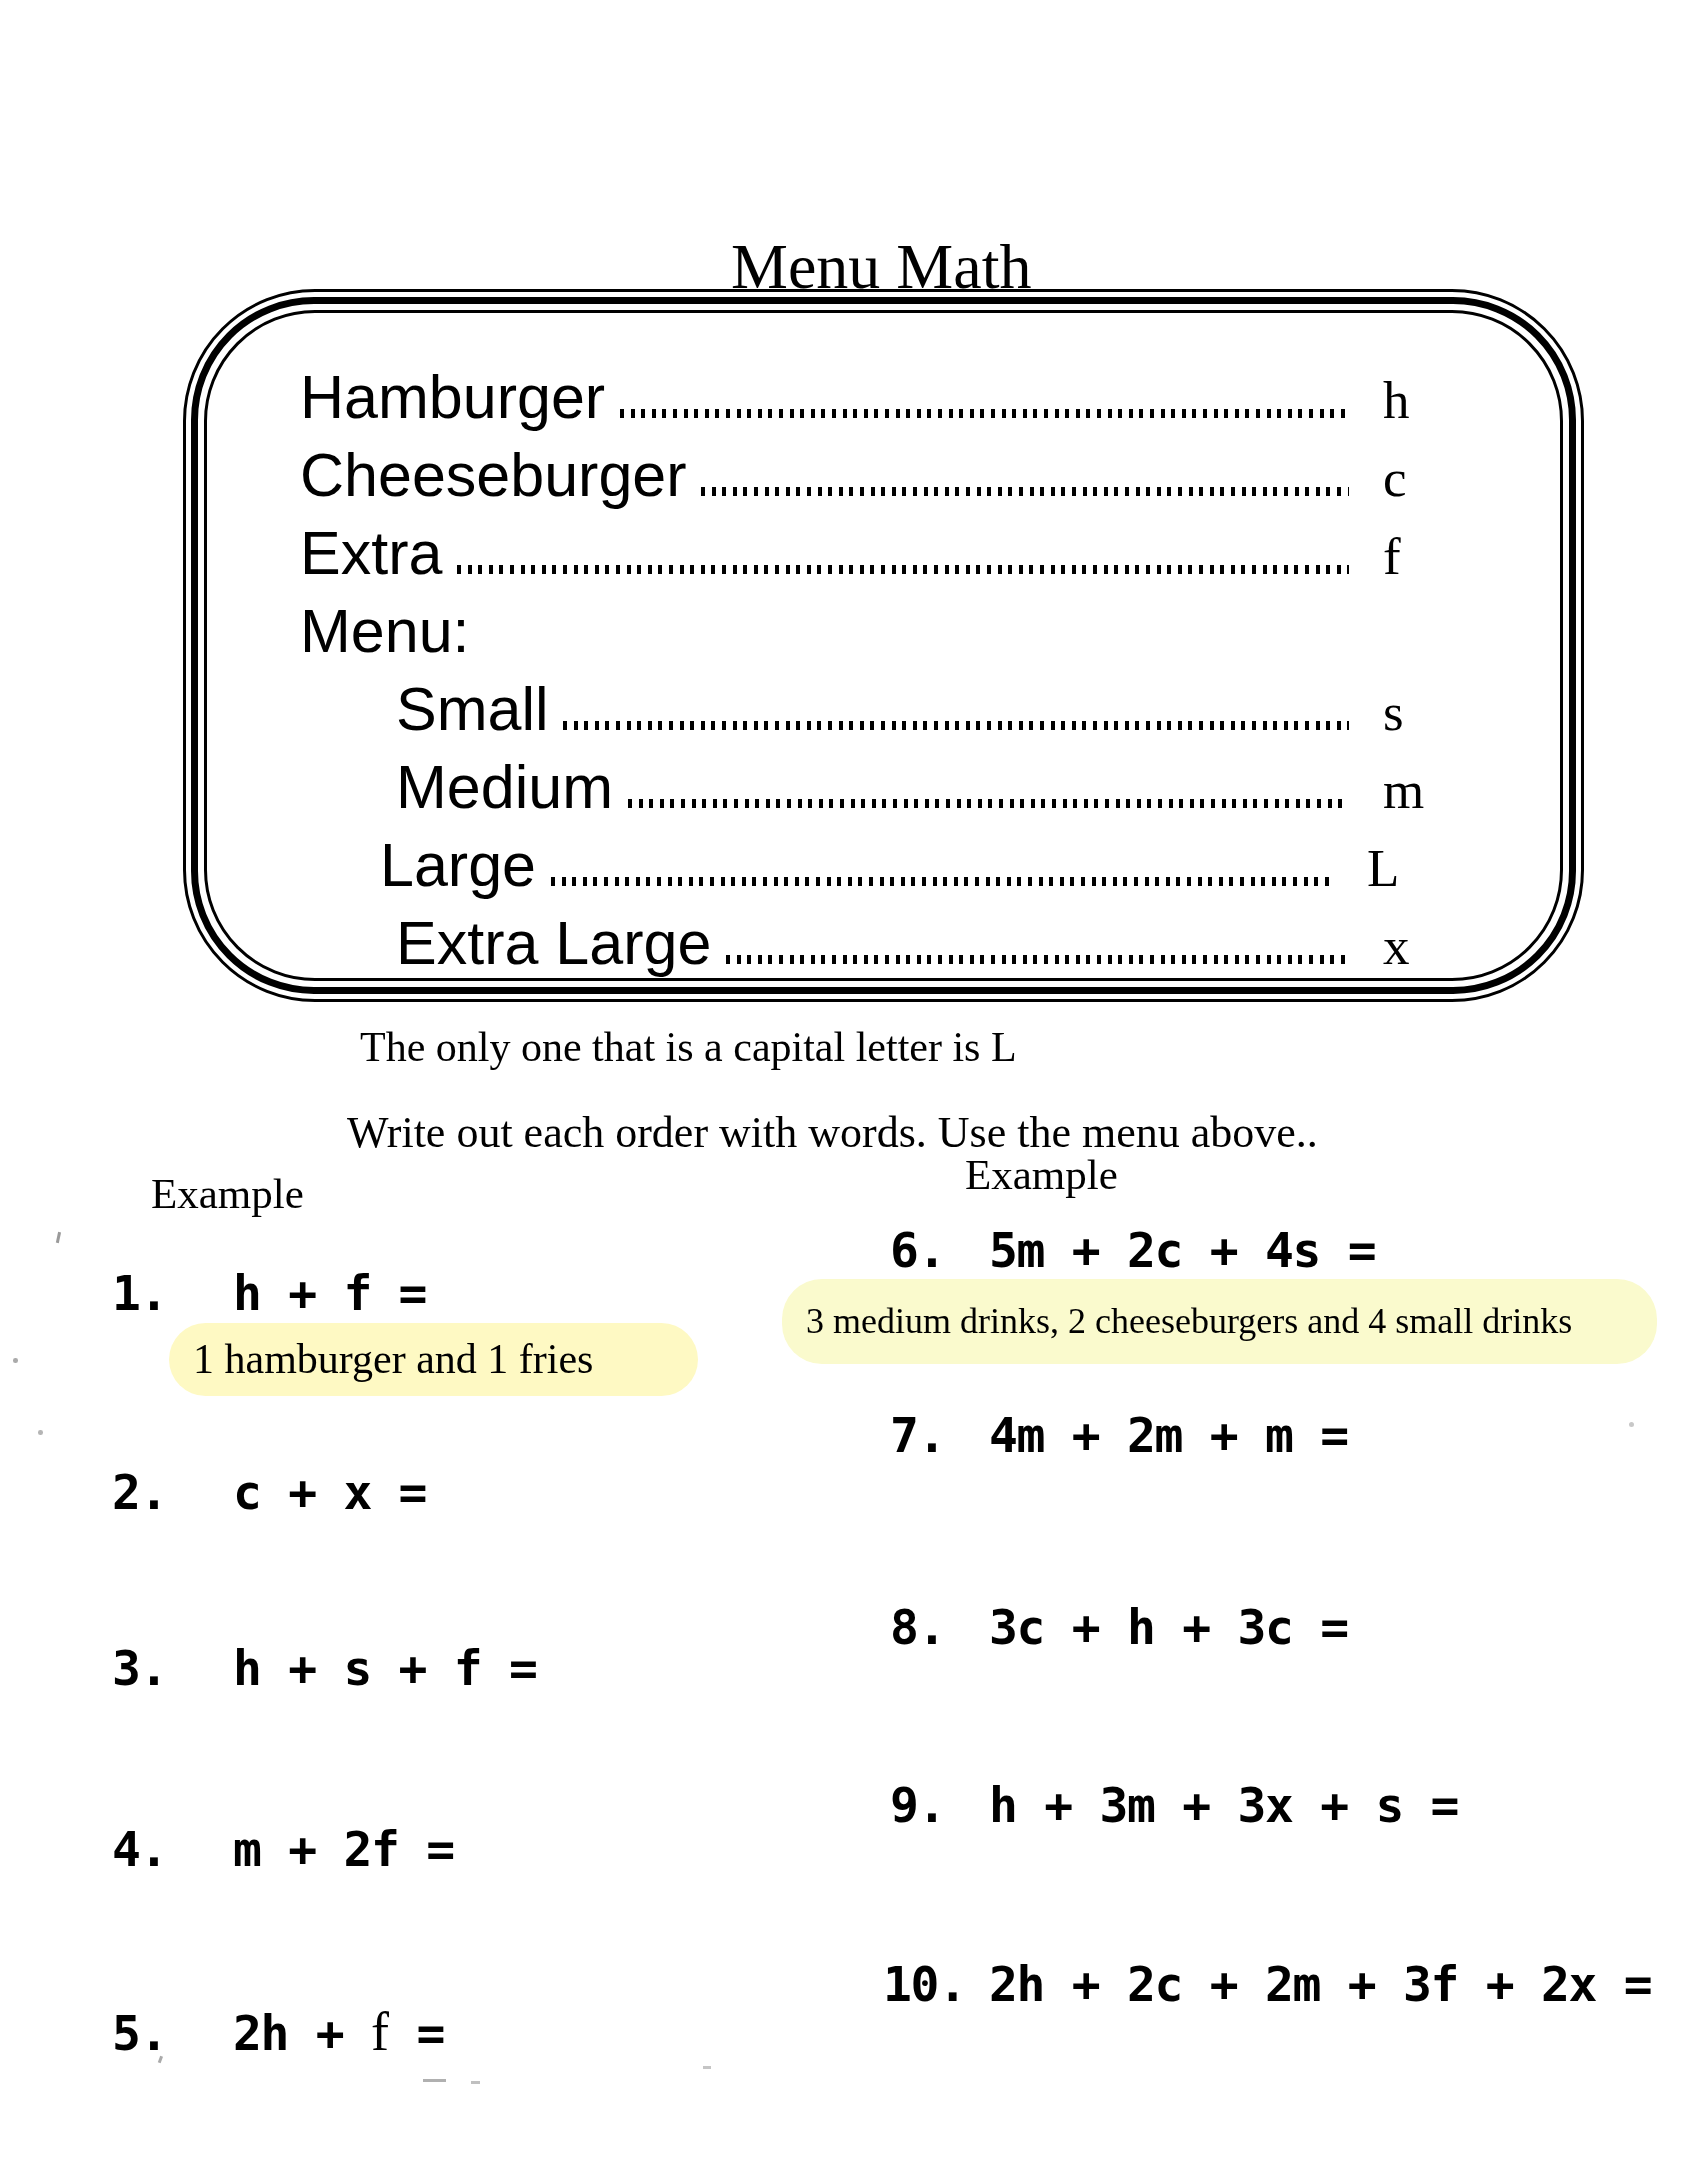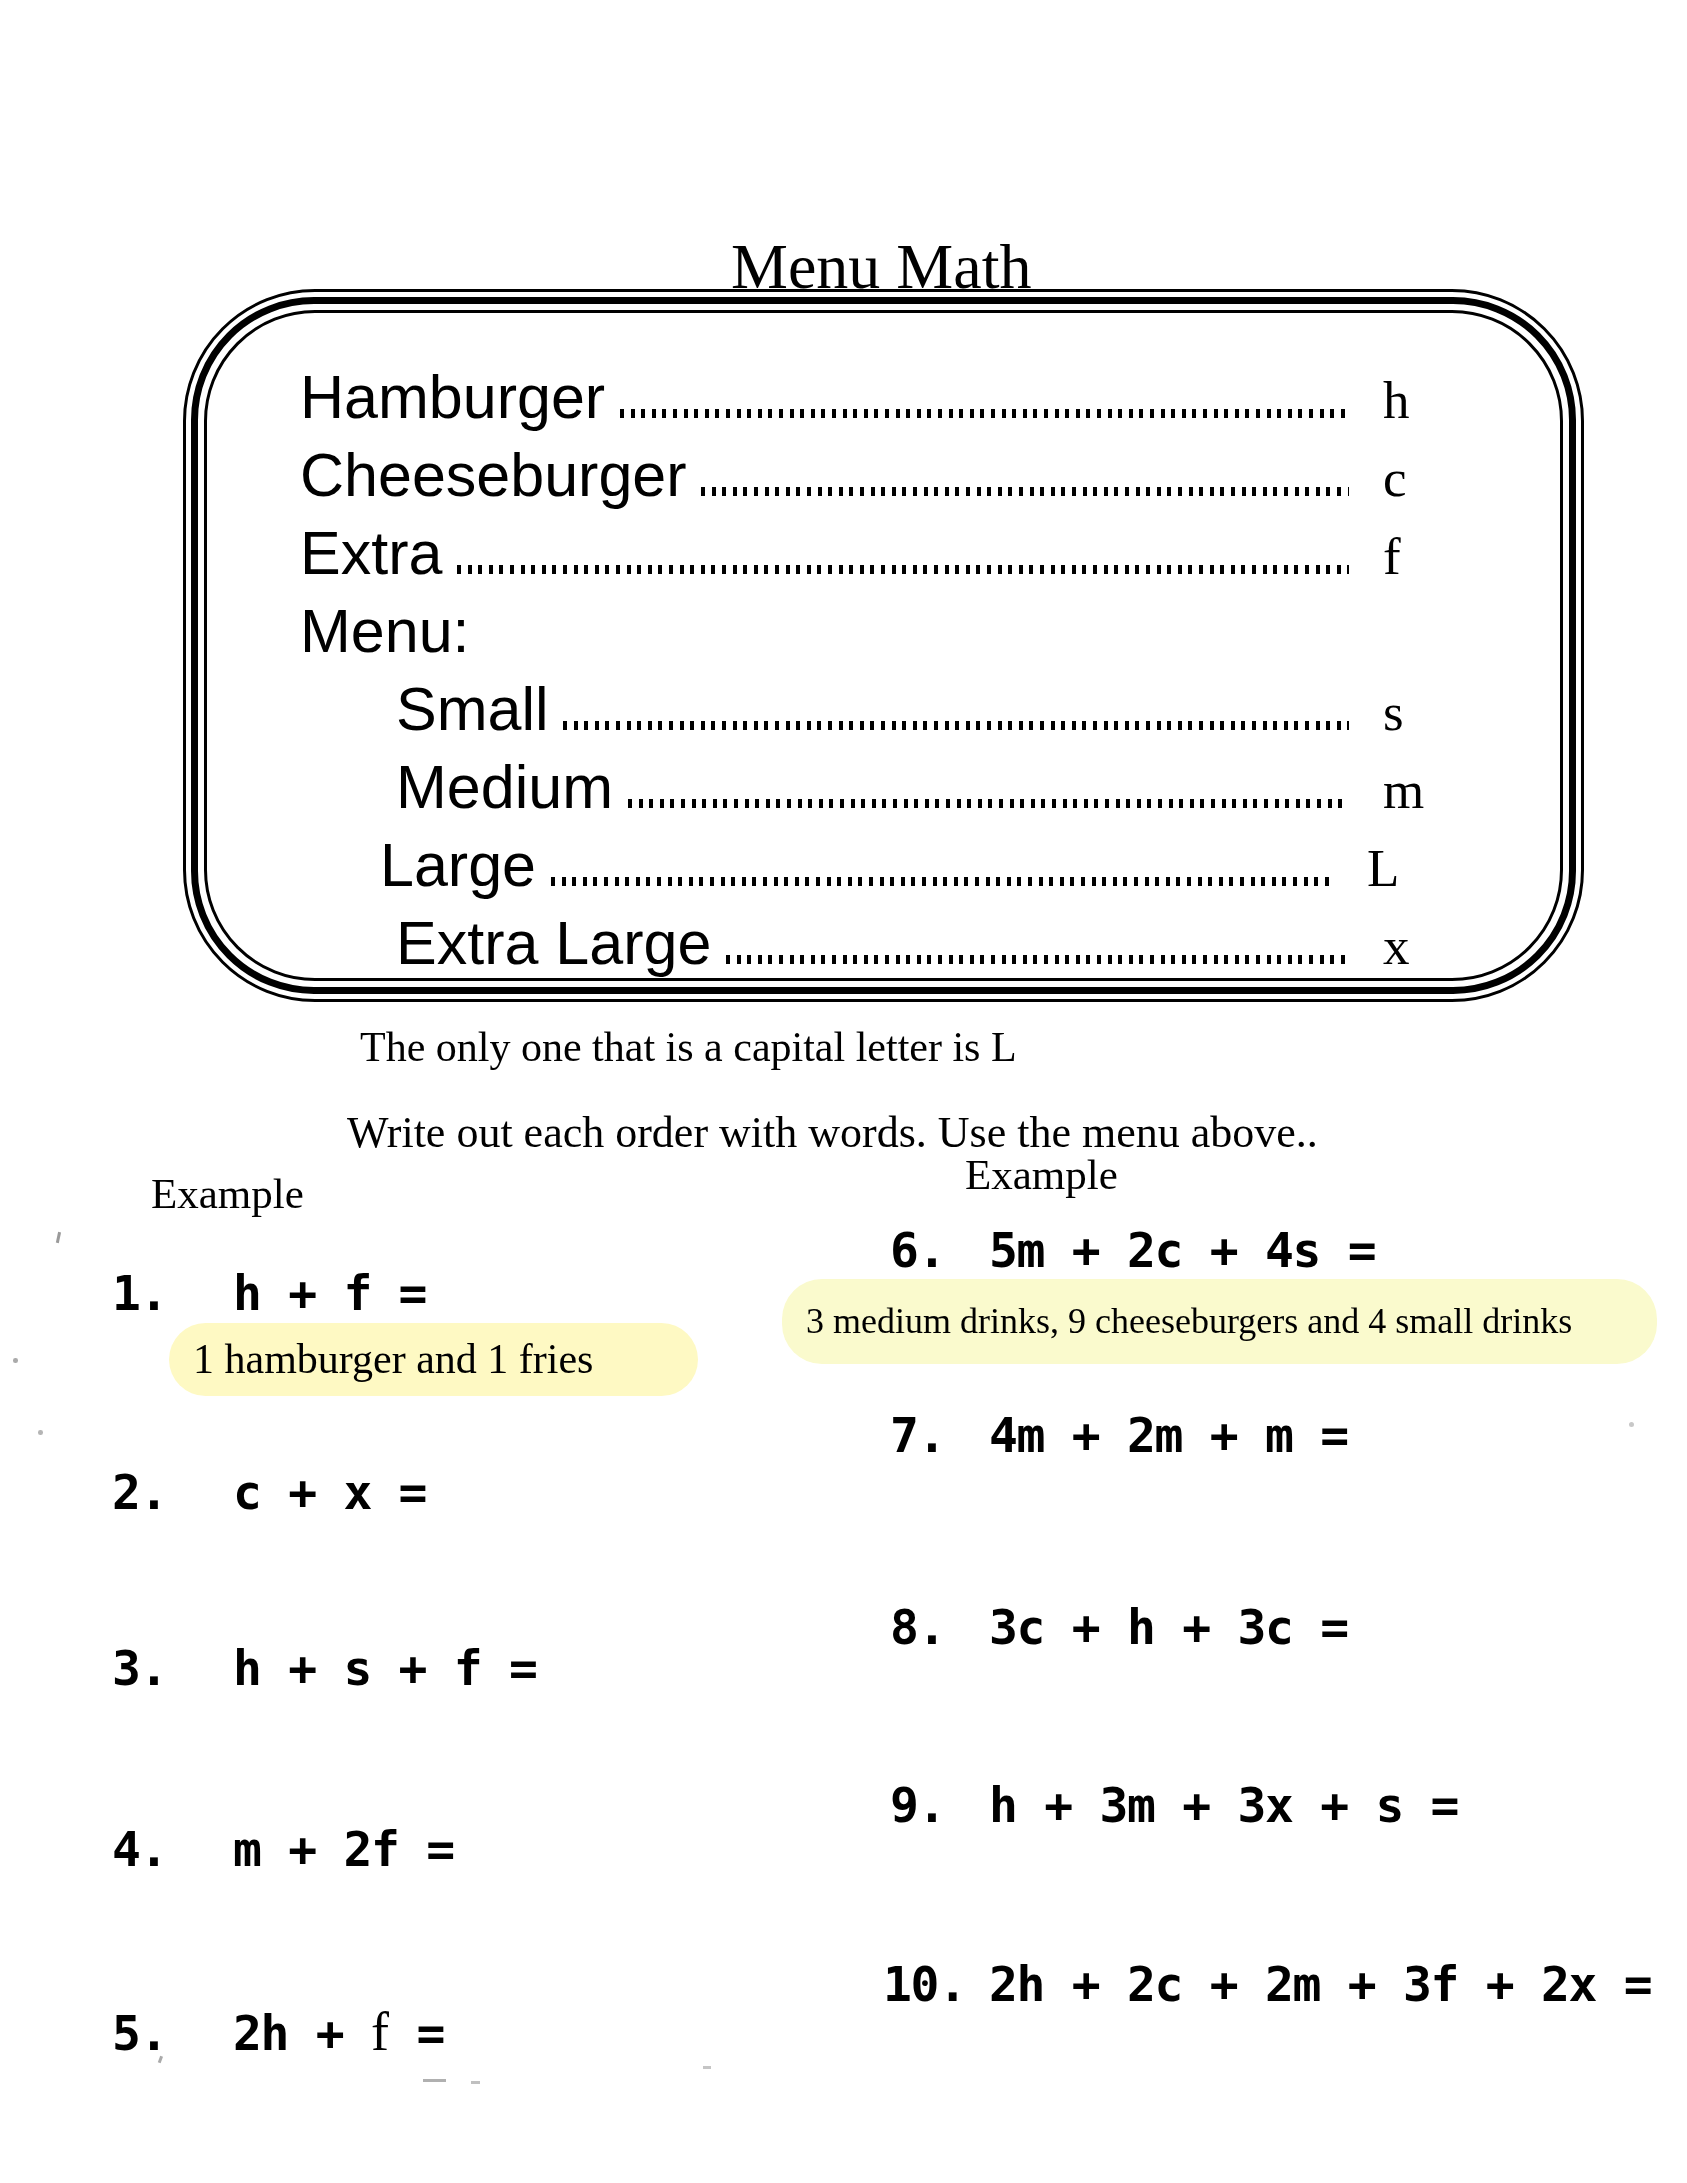--- a/index.html
+++ b/index.html
@@ -168,21 +168,21 @@
     <span class="pnum">5.</span>
     <span class="peq"><span>2h + </span><span class="serif-glyph">f</span><span> =</span></span>
   </div>
 
   <div class="problem col-r" id="problem-6" style="left:890px; top:1219px;">
     <span class="pnum">6.</span>
     <span class="peq">5m + 2c + 4s =</span>
   </div>
 
   <div class="highlight hl-right" style="left: 782px; top: 1279px; width: 875px; height: 85px; background-color: rgb(250, 250, 205);">
-    <span class="answer-text">3 medium drinks, 9 cheeseburgers and 4 small drinks</span>
+    <span class="answer-text">3 medium drinks, 2 cheeseburgers and 4 small drinks</span>
   </div>
 
   <div class="problem col-r" id="problem-7" style="left:890px; top:1404px;">
     <span class="pnum">7.</span>
     <span class="peq">4m + 2m + m =</span>
   </div>
 
   <div class="problem col-r" id="problem-8" style="left:890px; top:1596px;">
     <span class="pnum">8.</span>
     <span class="peq">3c + h + 3c =</span>

